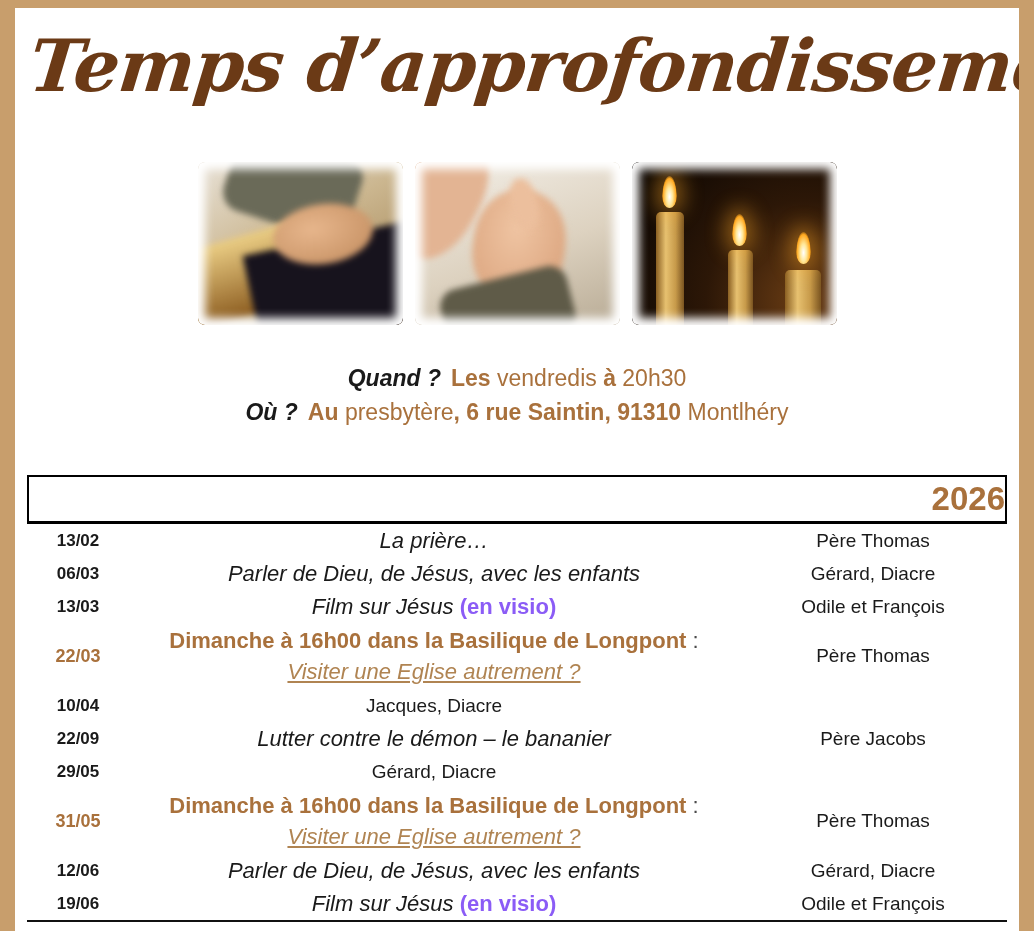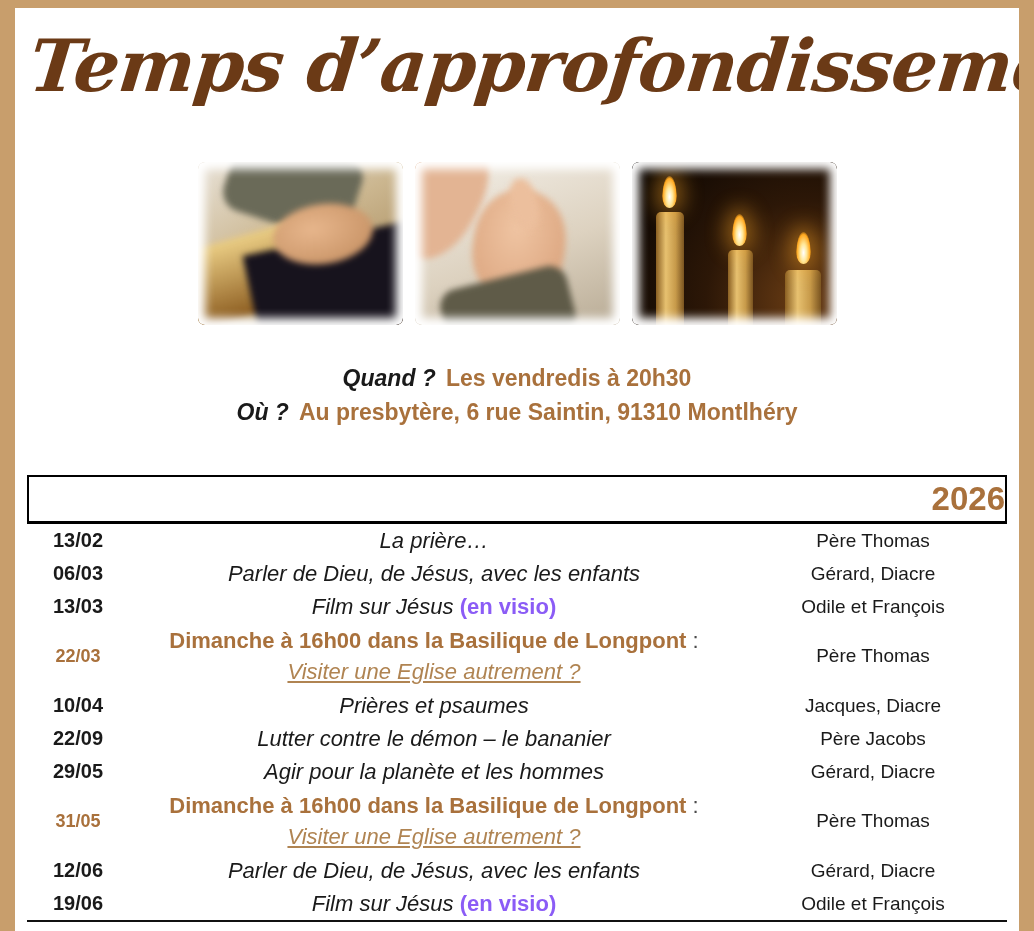--- a/index.html
+++ b/index.html
@@ -58,31 +58,31 @@
            border-radius:50% 50% 50% 50% / 62% 62% 38% 38%;
            box-shadow:0 0 20px 7px rgba(255,170,40,.45); filter:blur(0.5px); }
   .f1 { left:30px;  top:14px; }
   .f2 { left:100px; top:52px; }
   .f3 { right:26px; top:70px; }
 
   
   .info { margin-top:36px; text-align:center; font-size:23px; line-height:34px; }
   .q-label { font-style:italic; font-weight:bold; color:#1a1a1a; margin-right:10px; }
   .brown  { color:#A9713C;font-weight:bold; }
-  .brown-b{ color:#A9713C; font-weight:bold; }
+  .brown-b{ color:#A9713C; font-weight:normal; }
 
   
   .schedule { margin:46px auto 0 auto; width:980px; }
   .year-box { border:2px solid #000; border-bottom:3px solid #000; height:44px;
               display:flex; align-items:center; justify-content:flex-end; }
   .year-label { font-size:33px; font-weight:bold; color:#A9713C; }
   .rows { border-bottom:2px solid #111; }
   .trow { display:grid; grid-template-columns:102px 1fr 268px; align-items:center; min-height:33px; }
   .trow.special { min-height:66px; }
-  .cdate { text-align:center; font-weight:bold; font-size:20px; }
+  .cdate { text-align:center; font-weight:bold; font-size:17px; }
   .cdate.special-date { color:#A9713C; font-size:18px; }
   .ctopic { text-align:center; font-size:22px; }
   .tmain { font-style:italic; color:#1a1a1a; }
   .tsuffix { color:#8b5cf6;font-weight:bold; }
   .cpres { text-align:center; font-size:19px; }
   .sline1 { font-weight:bold; color:#A9713C; font-size:22px; line-height:31px; }
   .scolon { color:#4a4a4a; font-weight:normal; }
   .sline2 { font-style:italic; color:#B08452; font-size:22px; line-height:31px;text-decoration:underline; }
 </style>
 </head>
@@ -155,33 +155,31 @@
         <div class="cdate special-date">22/03</div>
         <div class="ctopic">
           <div class="sline1"><span>Dimanche à 16h00 dans la Basilique de Longpont</span><span class="scolon"> :</span></div>
           <div class="sline2">Visiter une Eglise autrement ?</div>
         </div>
         <div class="cpres">Père Thomas</div>
       </div>
 
       <div class="trow">
         <div class="cdate">10/04</div>
-        <div class="ctopic"><span class="tmain">Prières et psaumes</span><span class="tsuffix"></span></div>
         <div class="cpres">Jacques, Diacre</div>
       </div>
 
       <div class="trow">
         <div class="cdate">22/09</div>
         <div class="ctopic"><span class="tmain">Lutter contre le démon – le bananier</span><span class="tsuffix"></span></div>
         <div class="cpres">Père Jacobs</div>
       </div>
 
       <div class="trow">
         <div class="cdate">29/05</div>
-        <div class="ctopic"><span class="tmain">Agir pour la planète et les hommes</span><span class="tsuffix"></span></div>
         <div class="cpres">Gérard, Diacre</div>
       </div>
 
       <div class="trow special">
         <div class="cdate special-date">31/05</div>
         <div class="ctopic">
           <div class="sline1"><span>Dimanche à 16h00 dans la Basilique de Longpont</span><span class="scolon"> :</span></div>
           <div class="sline2">Visiter une Eglise autrement ?</div>
         </div>
         <div class="cpres">Père Thomas</div>

